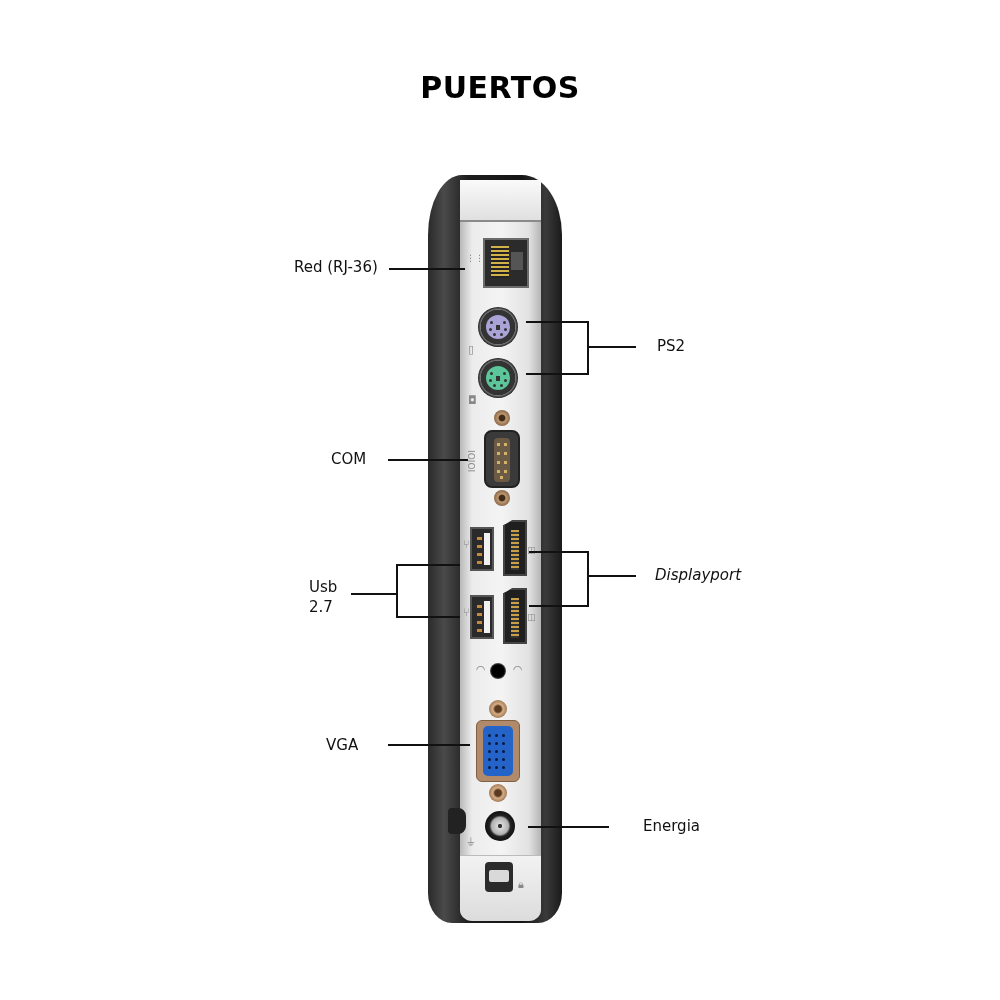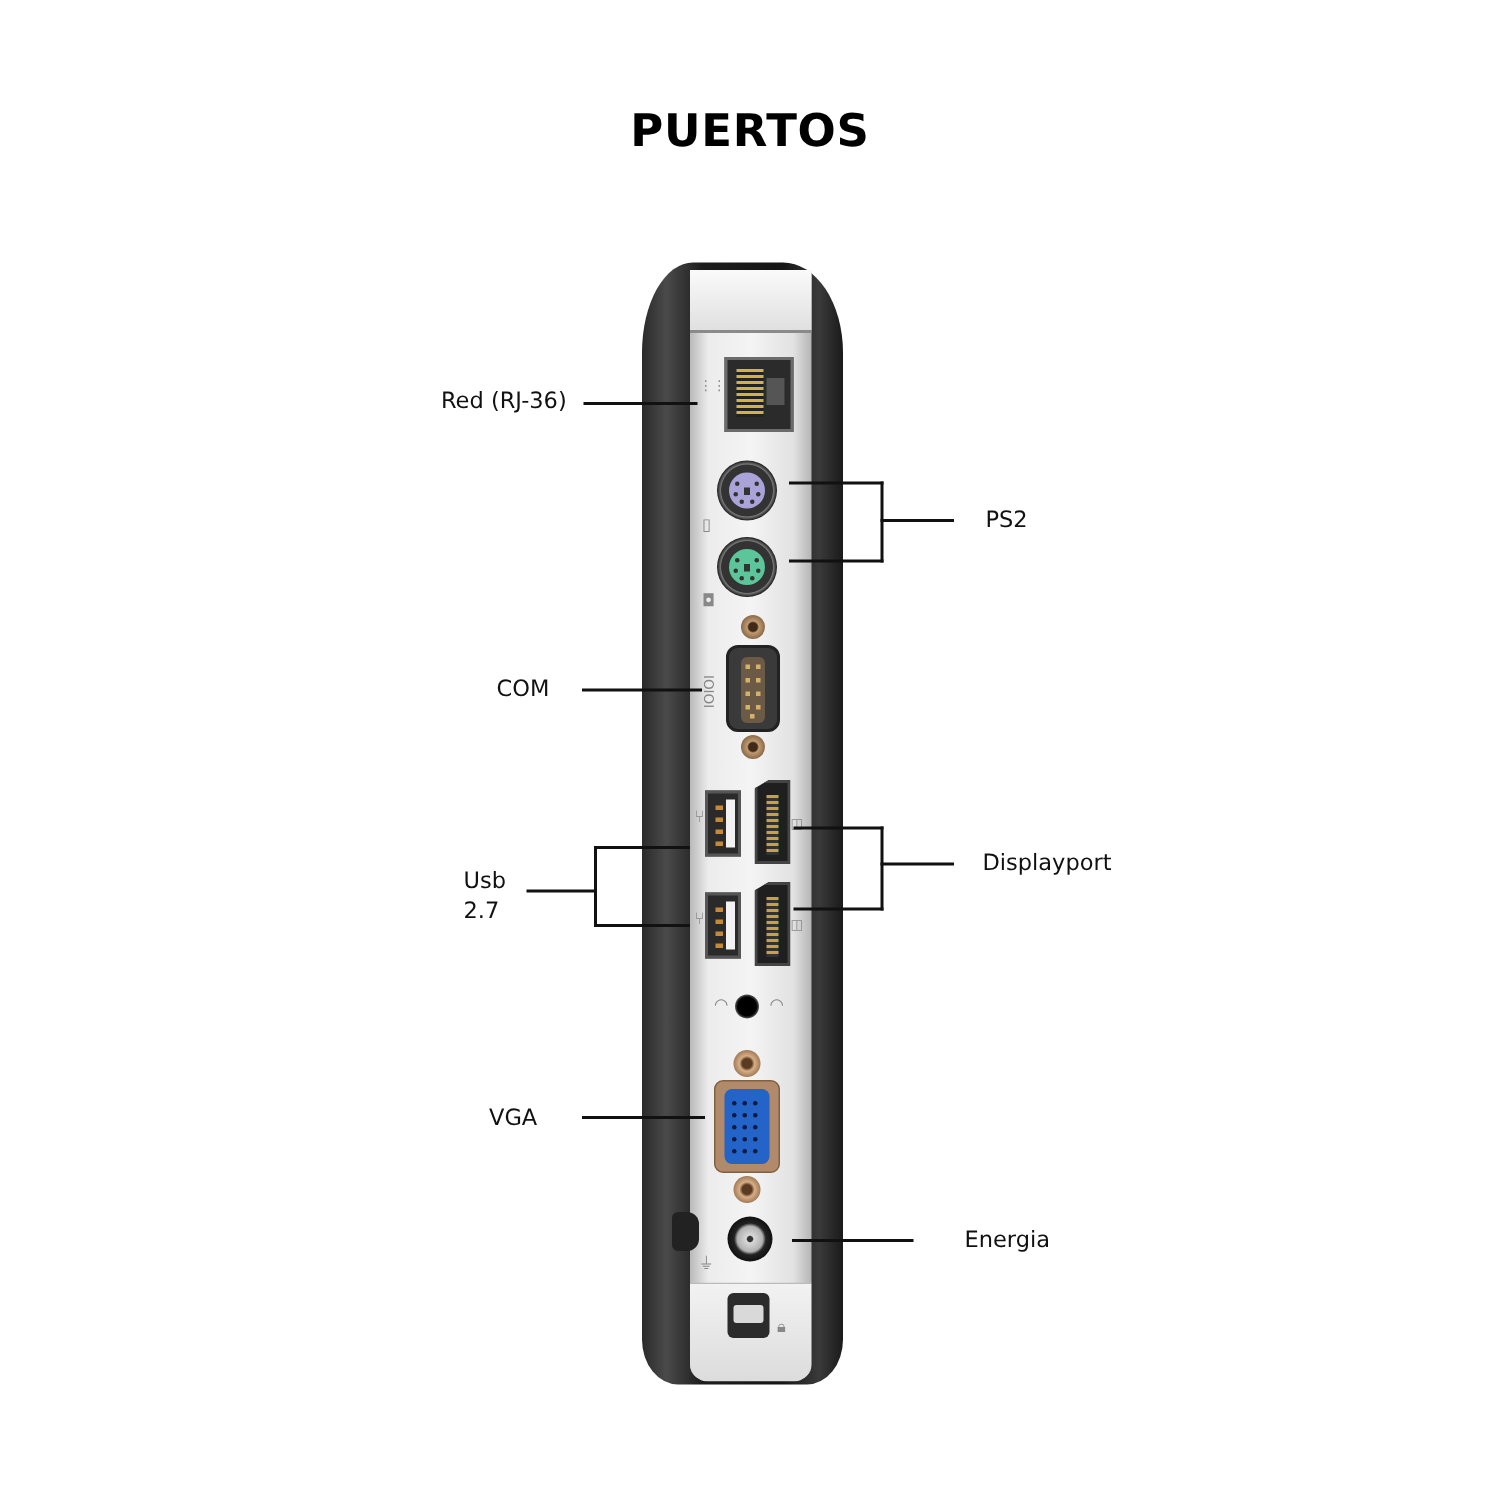--- a/index.html
+++ b/index.html
@@ -192,21 +192,21 @@
   <div class="line" style="left:396px;top:564px;width:2px;height:54px;"></div>
   <div class="line" style="left:396px;top:564px;width:64px;height:2px;"></div>
   <div class="line" style="left:396px;top:616px;width:64px;height:2px;"></div>
 </div>
 
 <div>
   <div class="line" style="left:529px;top:551px;width:60px;height:2px;"></div>
   <div class="line" style="left:529px;top:605px;width:60px;height:2px;"></div>
   <div class="line" style="left:587px;top:551px;width:2px;height:56px;"></div>
   <div class="line" style="left:587px;top:575px;width:49px;height:2px;"></div>
-  <span class="label" style="left:655px;top:566px;">Displayport</span>
+  <span class="label" style="left:655px;top:566px;font-style:italic;">Displayport</span>
 </div>
 
 <div>
   <span class="label" style="left:326px;top:736px;">VGA</span>
   <div class="line" style="left:388px;top:744px;width:82px;height:2px;"></div>
 </div>
 
 <div>
   <div class="line" style="left:528px;top:826px;width:81px;height:2px;"></div>
   <span class="label" style="left:643px;top:817px;">Energia</span>

